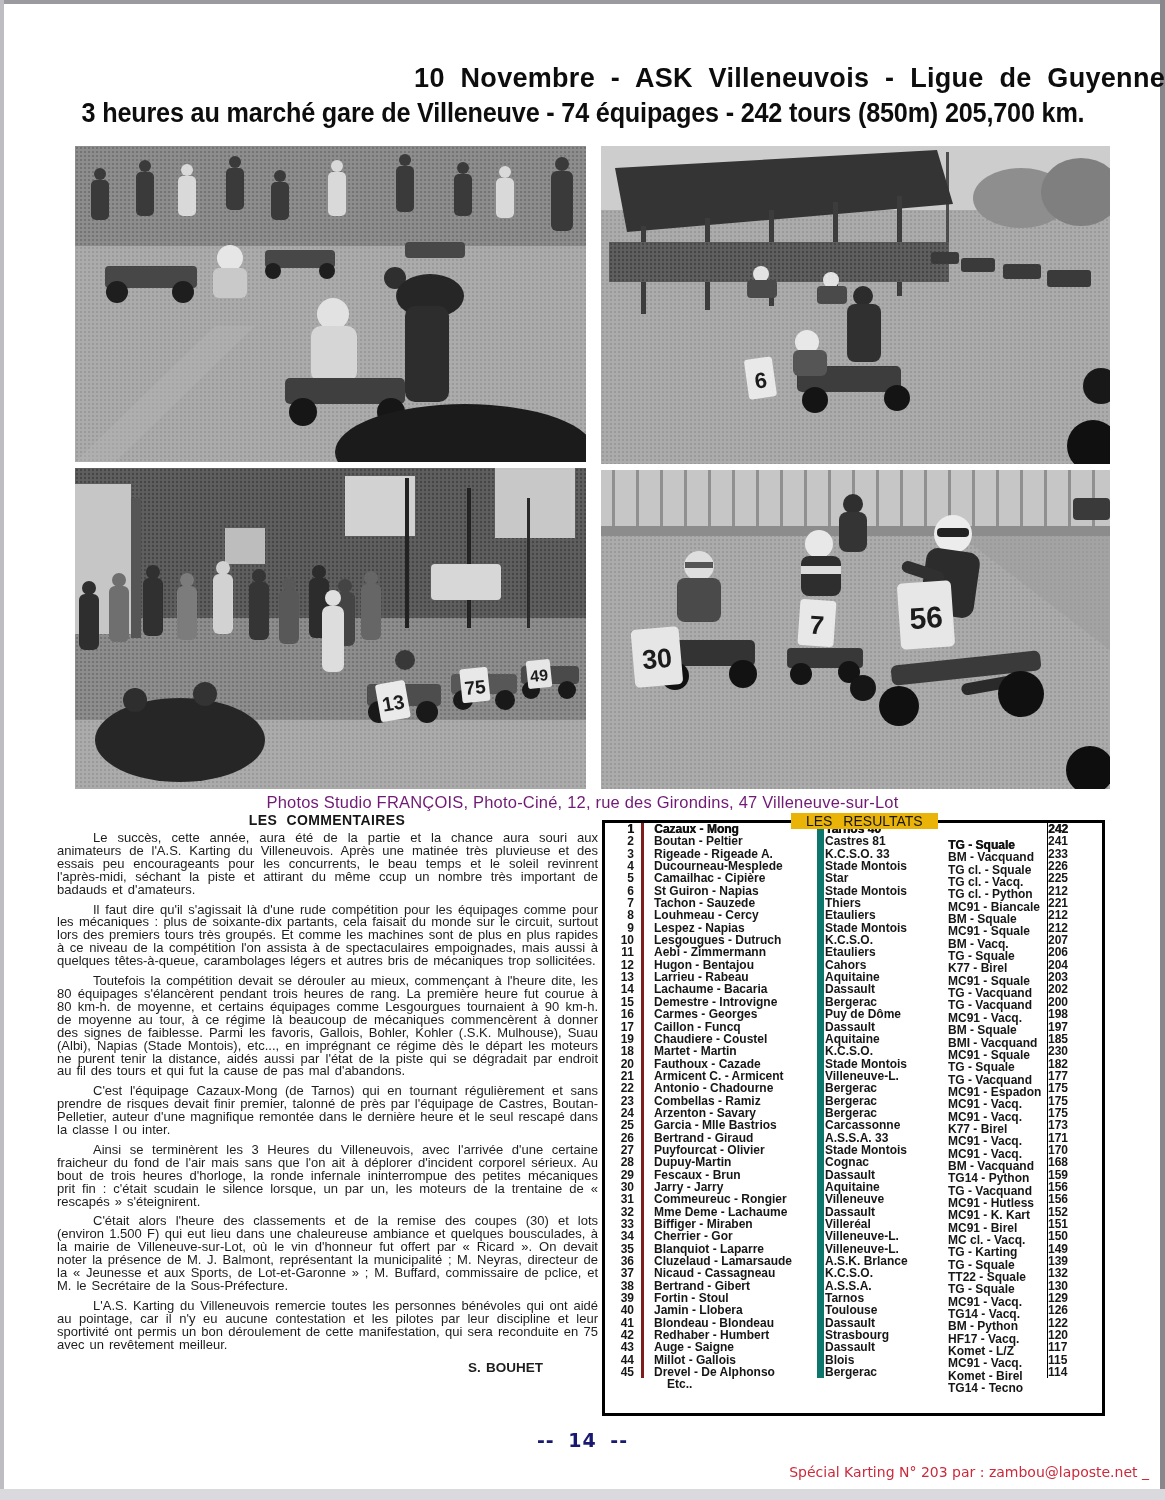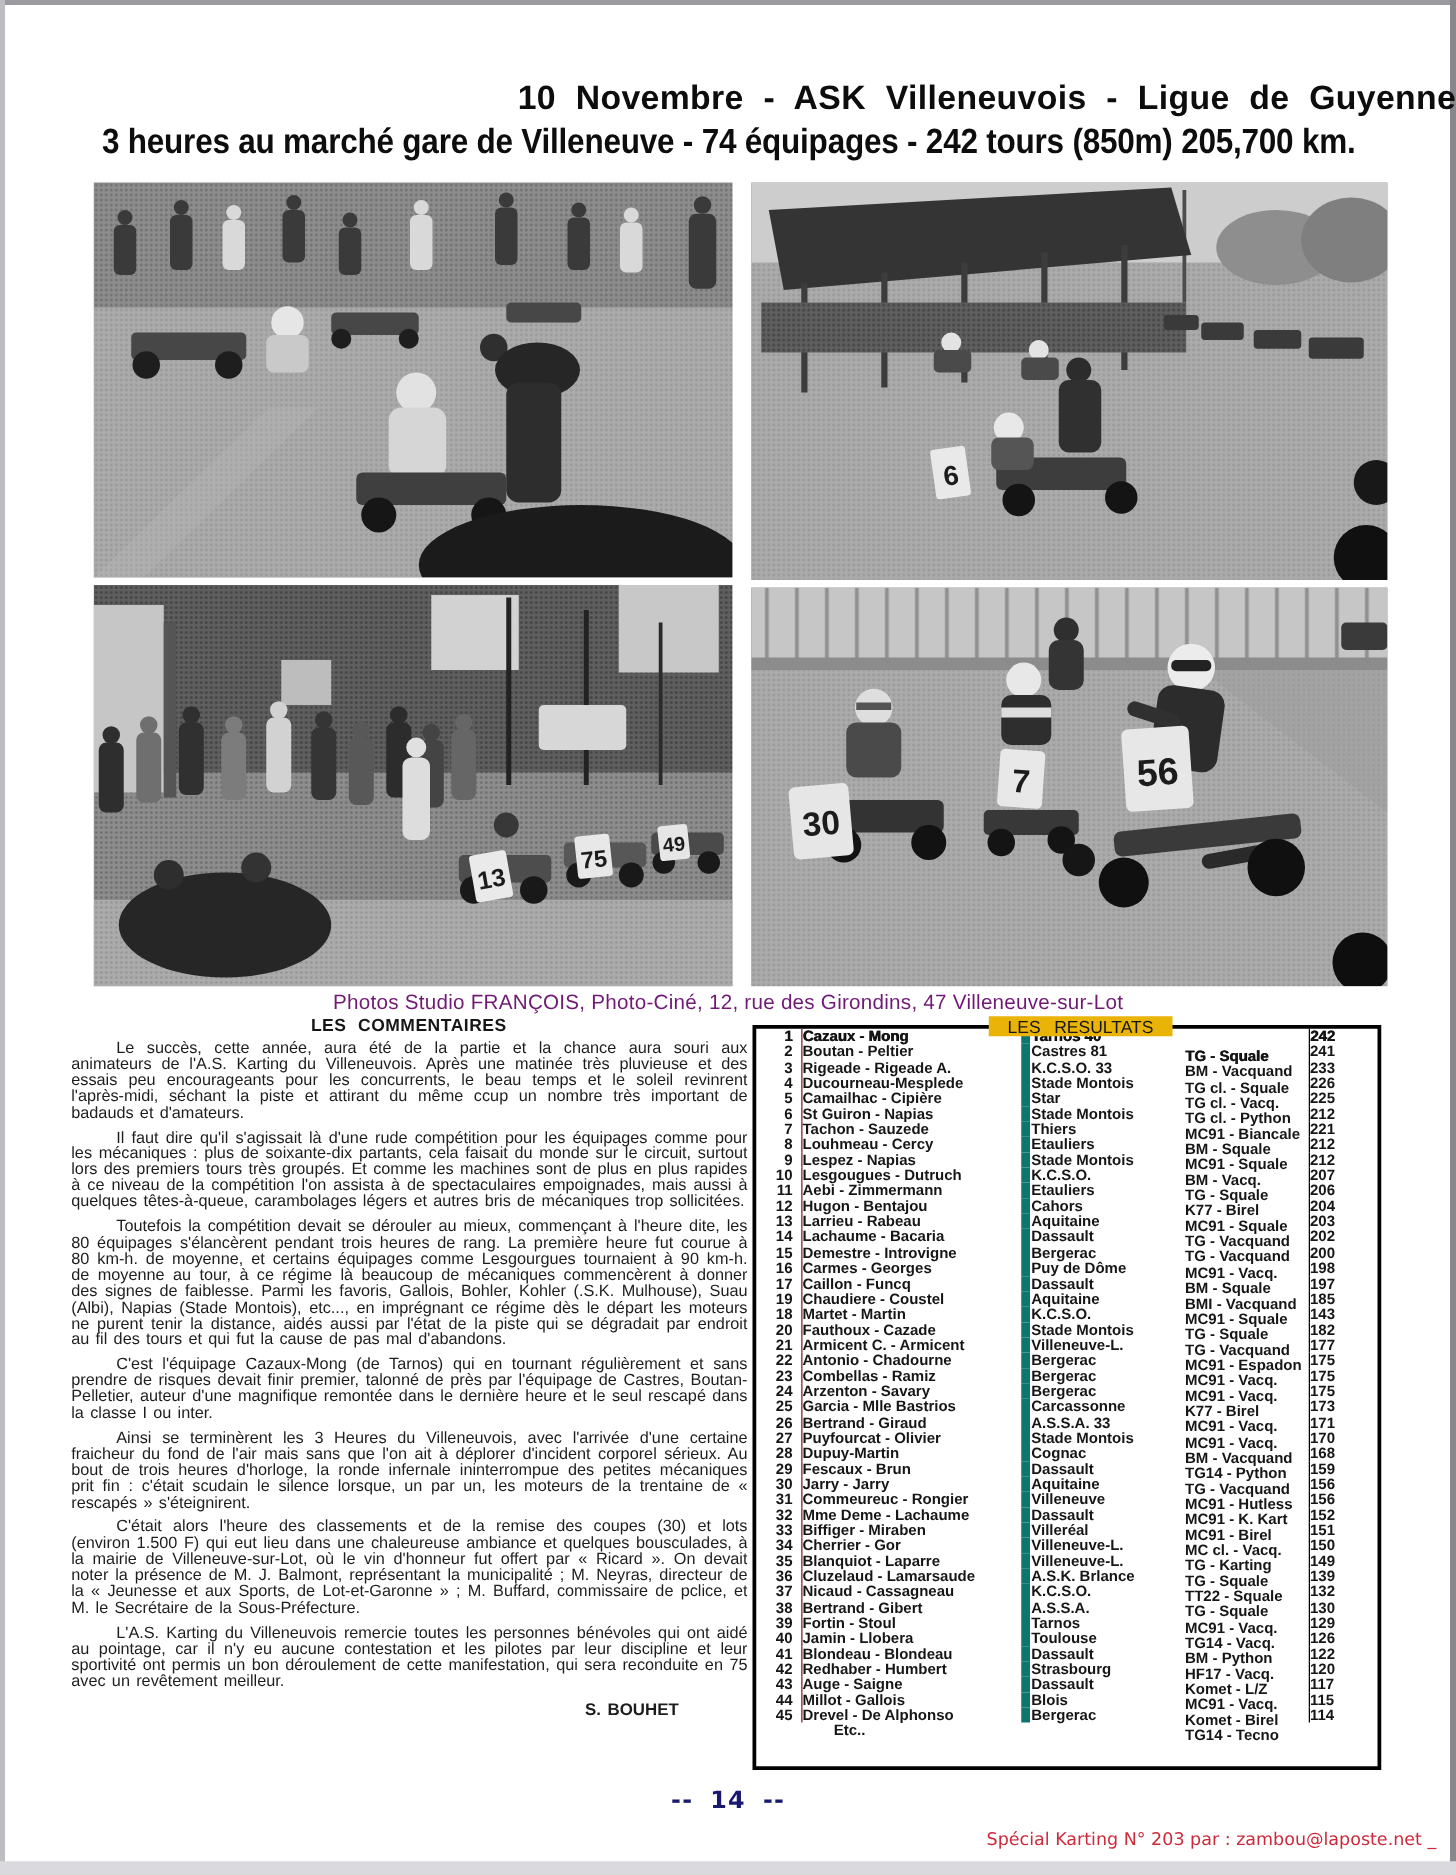--- a/index.html
+++ b/index.html
@@ -52,21 +52,21 @@
     position:absolute; left:602px; top:820px; width:503px; height:596px;
     border:3px solid #000; background:#fff;
   }
   .res-label {
     position:absolute; top:-10px; left:186px; background:#eab308; padding:0 15px;
     font-size:14px; font-weight:normal; word-spacing:7px; white-space:nowrap;
   }
   .tours-label { text-align:right; padding:2px 9px 0 0; font-weight:bold; font-size:13px; height:17px; line-height:15px; }
   .rrow { display:flex; height:12.35px; line-height:12.45px; font-size:12px; font-weight:bold; white-space:nowrap; overflow:visible; }
   .c-pos   { width:36px;  text-align:right; padding-right:7px; }
-  .c-team  { width:176px; border-left:1px solid #7f1d1d; }
+  .c-team  { width:176px; border-left:3px solid #7f1d1d; padding-left:10px; }
   .c-club  { width:124px; border-left:7px solid #0f766e; padding-left:1px; }
   .c-kart  { width:106px; border-left:1px solid #000; padding-left:6px;margin-top:16px; }
   .c-tours { flex:1;      border-left:1px solid #000; text-align:left; }
   .r-bold  { text-shadow:.5px 0 0 #000; }
   .etc-row { font-weight:bold; font-size:12px; padding-left:62px; height:14px; line-height:13px; }
 
   .page-num {
     position:absolute; top:1429px; left:0; width:100%; text-align:center;
     font-family:"DejaVu Sans", sans-serif; font-weight:bold; font-size:19px;
     letter-spacing:1px; word-spacing:6px; color:var(--navy);
@@ -458,21 +458,21 @@
         <div class="c-team">Chaudiere - Coustel</div>
         <div class="c-club">Aquitaine</div>
         <div class="c-kart">MC91 - Squale</div>
         <div class="c-tours">185</div>
       </div>
       <div class="rrow">
         <div class="c-pos">18</div>
         <div class="c-team">Martet - Martin</div>
         <div class="c-club">K.C.S.O.</div>
         <div class="c-kart">TG - Squale</div>
-        <div class="c-tours">143</div>
+        <div class="c-tours">230</div>
       </div>
       <div class="rrow">
         <div class="c-pos">20</div>
         <div class="c-team">Fauthoux - Cazade</div>
         <div class="c-club">Stade Montois</div>
         <div class="c-kart">TG - Vacquand</div>
         <div class="c-tours">182</div>
       </div>
       <div class="rrow">
         <div class="c-pos">21</div>

